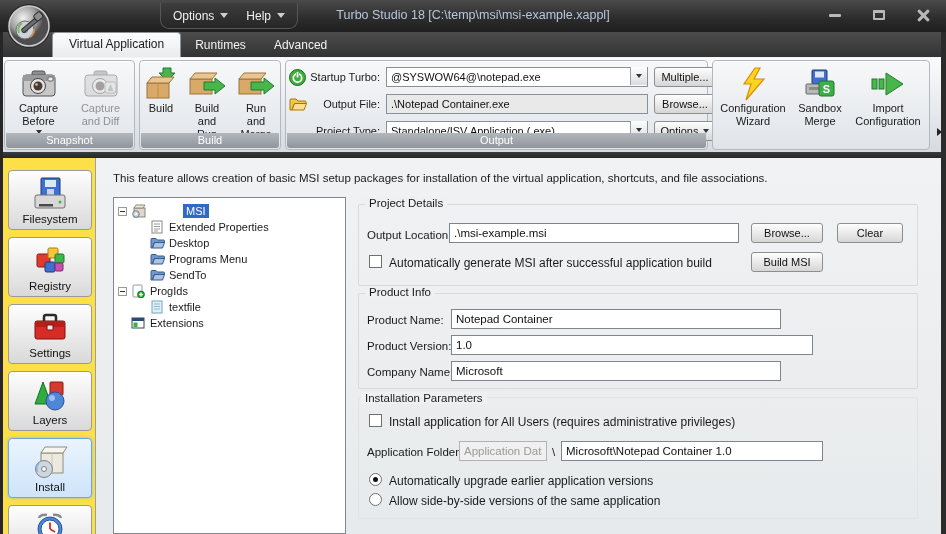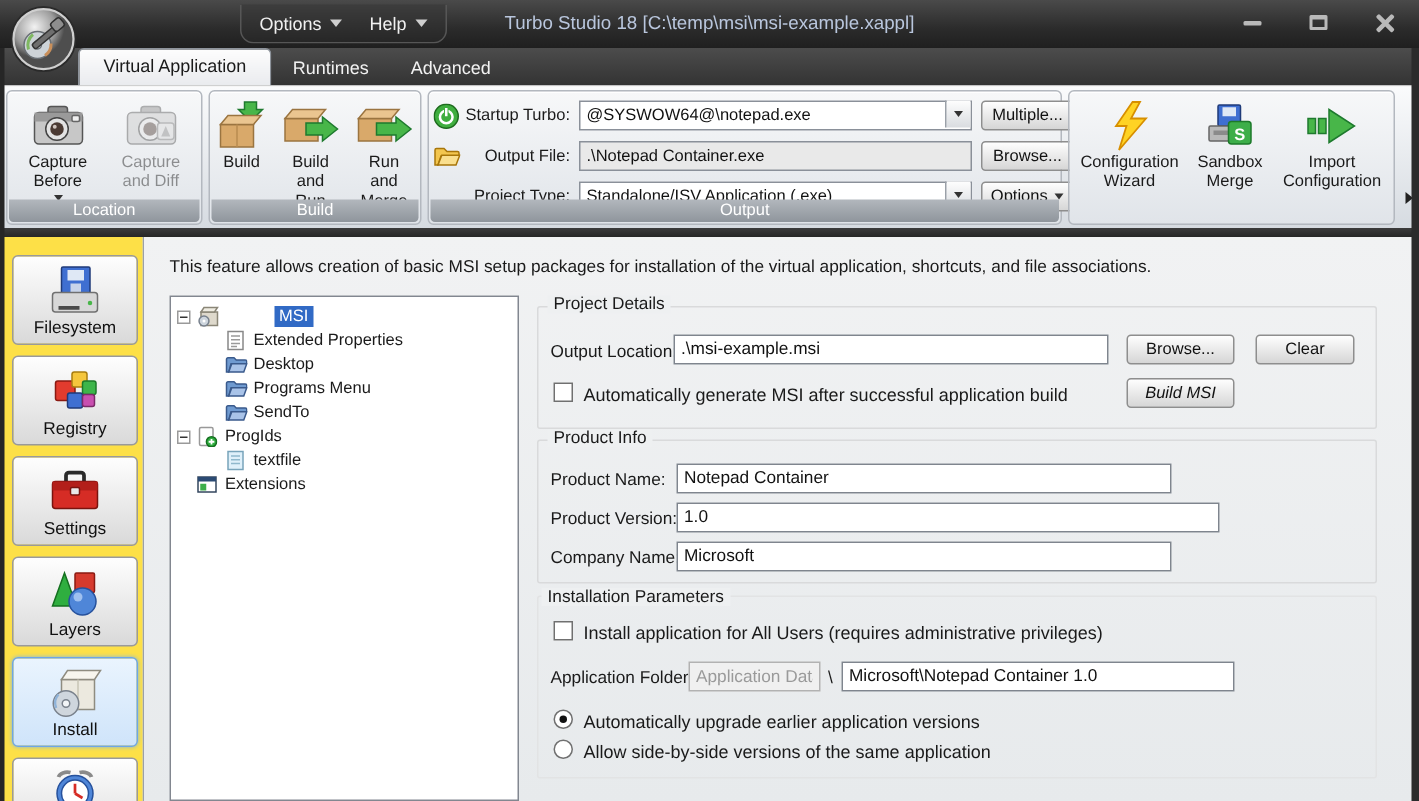--- a/index.html
+++ b/index.html
@@ -185,21 +185,21 @@
               <circle cx="17" cy="18" r="7.5" fill="#e3e3e3" stroke="#444"></circle>
               <circle cx="17" cy="18" r="4.5" fill="#4b3a33"></circle>
               <rect x="22" y="14" width="11" height="11" rx="2" fill="#d8d8d8" stroke="#777"></rect>
               <path d="M27.5 16 L30.5 23 H24.5 Z" fill="#8a8a8a"></path>
             </svg>
           </div>
           <span class="lbl">Capture</span>
           <span class="lbl">and Diff</span>
         </div>
       </div>
-      <div class="rgroup-label">Location</div>
+      <div class="rgroup-label">Snapshot</div>
     </div>
 
     <div class="rgroup" style="left:139px; width:142px;">
       <div class="bigbtns">
         <div class="bigbtn" style="width:42px;">
           <div class="icon">
             <svg width="36" height="34" viewBox="0 0 36 34">
               <polygon points="20,1 28,1 28,6 32,6 24,14 16,6 20,6" fill="#48b649" stroke="#1e7a2e"></polygon>
               <rect x="4" y="16" width="22" height="15" fill="#d9a96a" stroke="#9a7440"></rect>
               <polygon points="4,16 9,10 31,10 26,16" fill="#eac590" stroke="#9a7440"></polygon>
@@ -485,21 +485,21 @@
   </div>
 
   <div class="groupbox" style="left:358px; top:204px; width:560px; height:82px;">
     <span class="legend">Project Details</span>
     <span class="flabel" style="left:8px; top:24px;">Output Location:</span>
     <input class="tinput" style="left: 90px; top: 18px; width: 290px;" value=".\msi-example.msi">
     <button class="btn" style="position:absolute; left:392px; top:18px; width:72px; height:20px;">Browse...</button>
     <button class="btn" style="position:absolute; left:478px; top:18px; width:66px; height:20px;">Clear</button>
     <span class="checkbox" style="left:10px; top:50px;"></span>
     <span class="ctrl-label" style="left:30px; top:51px;">Automatically generate MSI after successful application build</span>
-    <button class="btn" style="position:absolute; left:392px; top:47px; width:72px; height:20px;font-style:italic;">Build MSI</button>
+    <button class="btn" style="position:absolute; left:392px; top:47px; width:72px; height:20px;">Build MSI</button>
   </div>
 
   <div class="groupbox" style="left:358px; top:293px; width:560px; height:96px;">
     <span class="legend">Product Info</span>
     <span class="flabel" style="left:8px; top:20px;">Product Name:</span>
     <input class="tinput" style="left: 92px; top: 15px; width: 330px;" value="Notepad Container">
     <span class="flabel" style="left:8px; top:46px;">Product Version:</span>
     <input class="tinput" style="left: 92px; top: 41px; width: 362px;" value="1.0">
     <span class="flabel" style="left:8px; top:72px;">Company Name:</span>
     <input class="tinput" style="left: 92px; top: 67px; width: 330px;" value="Microsoft">

